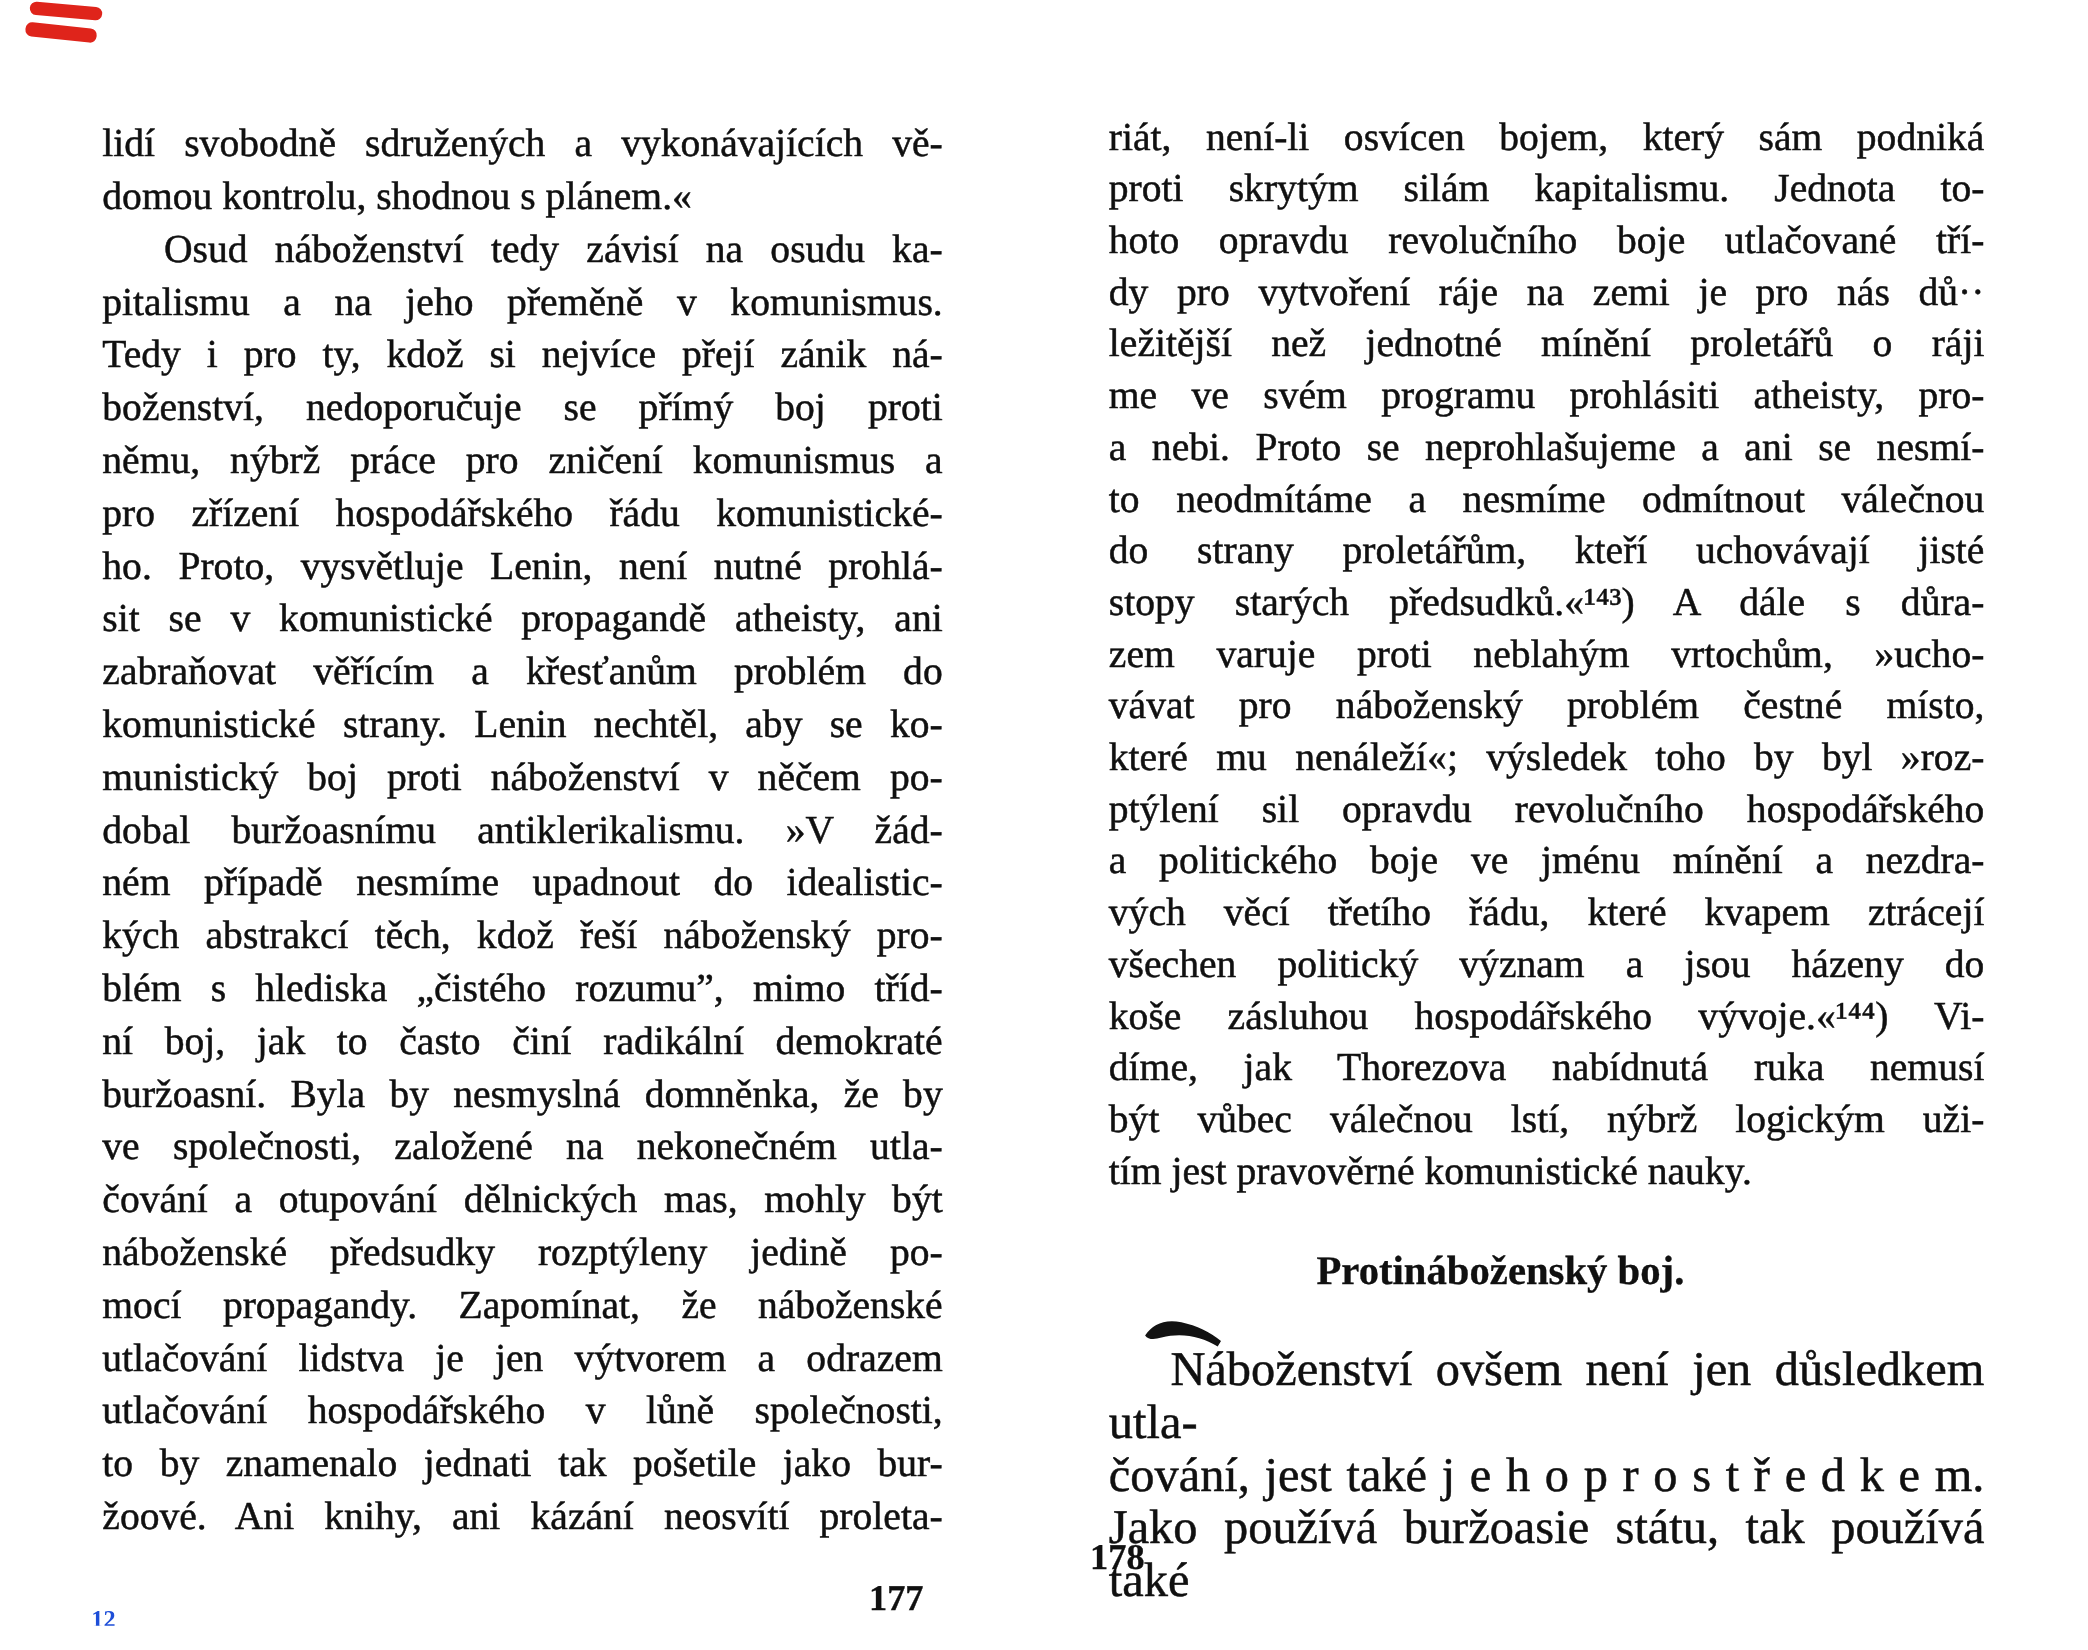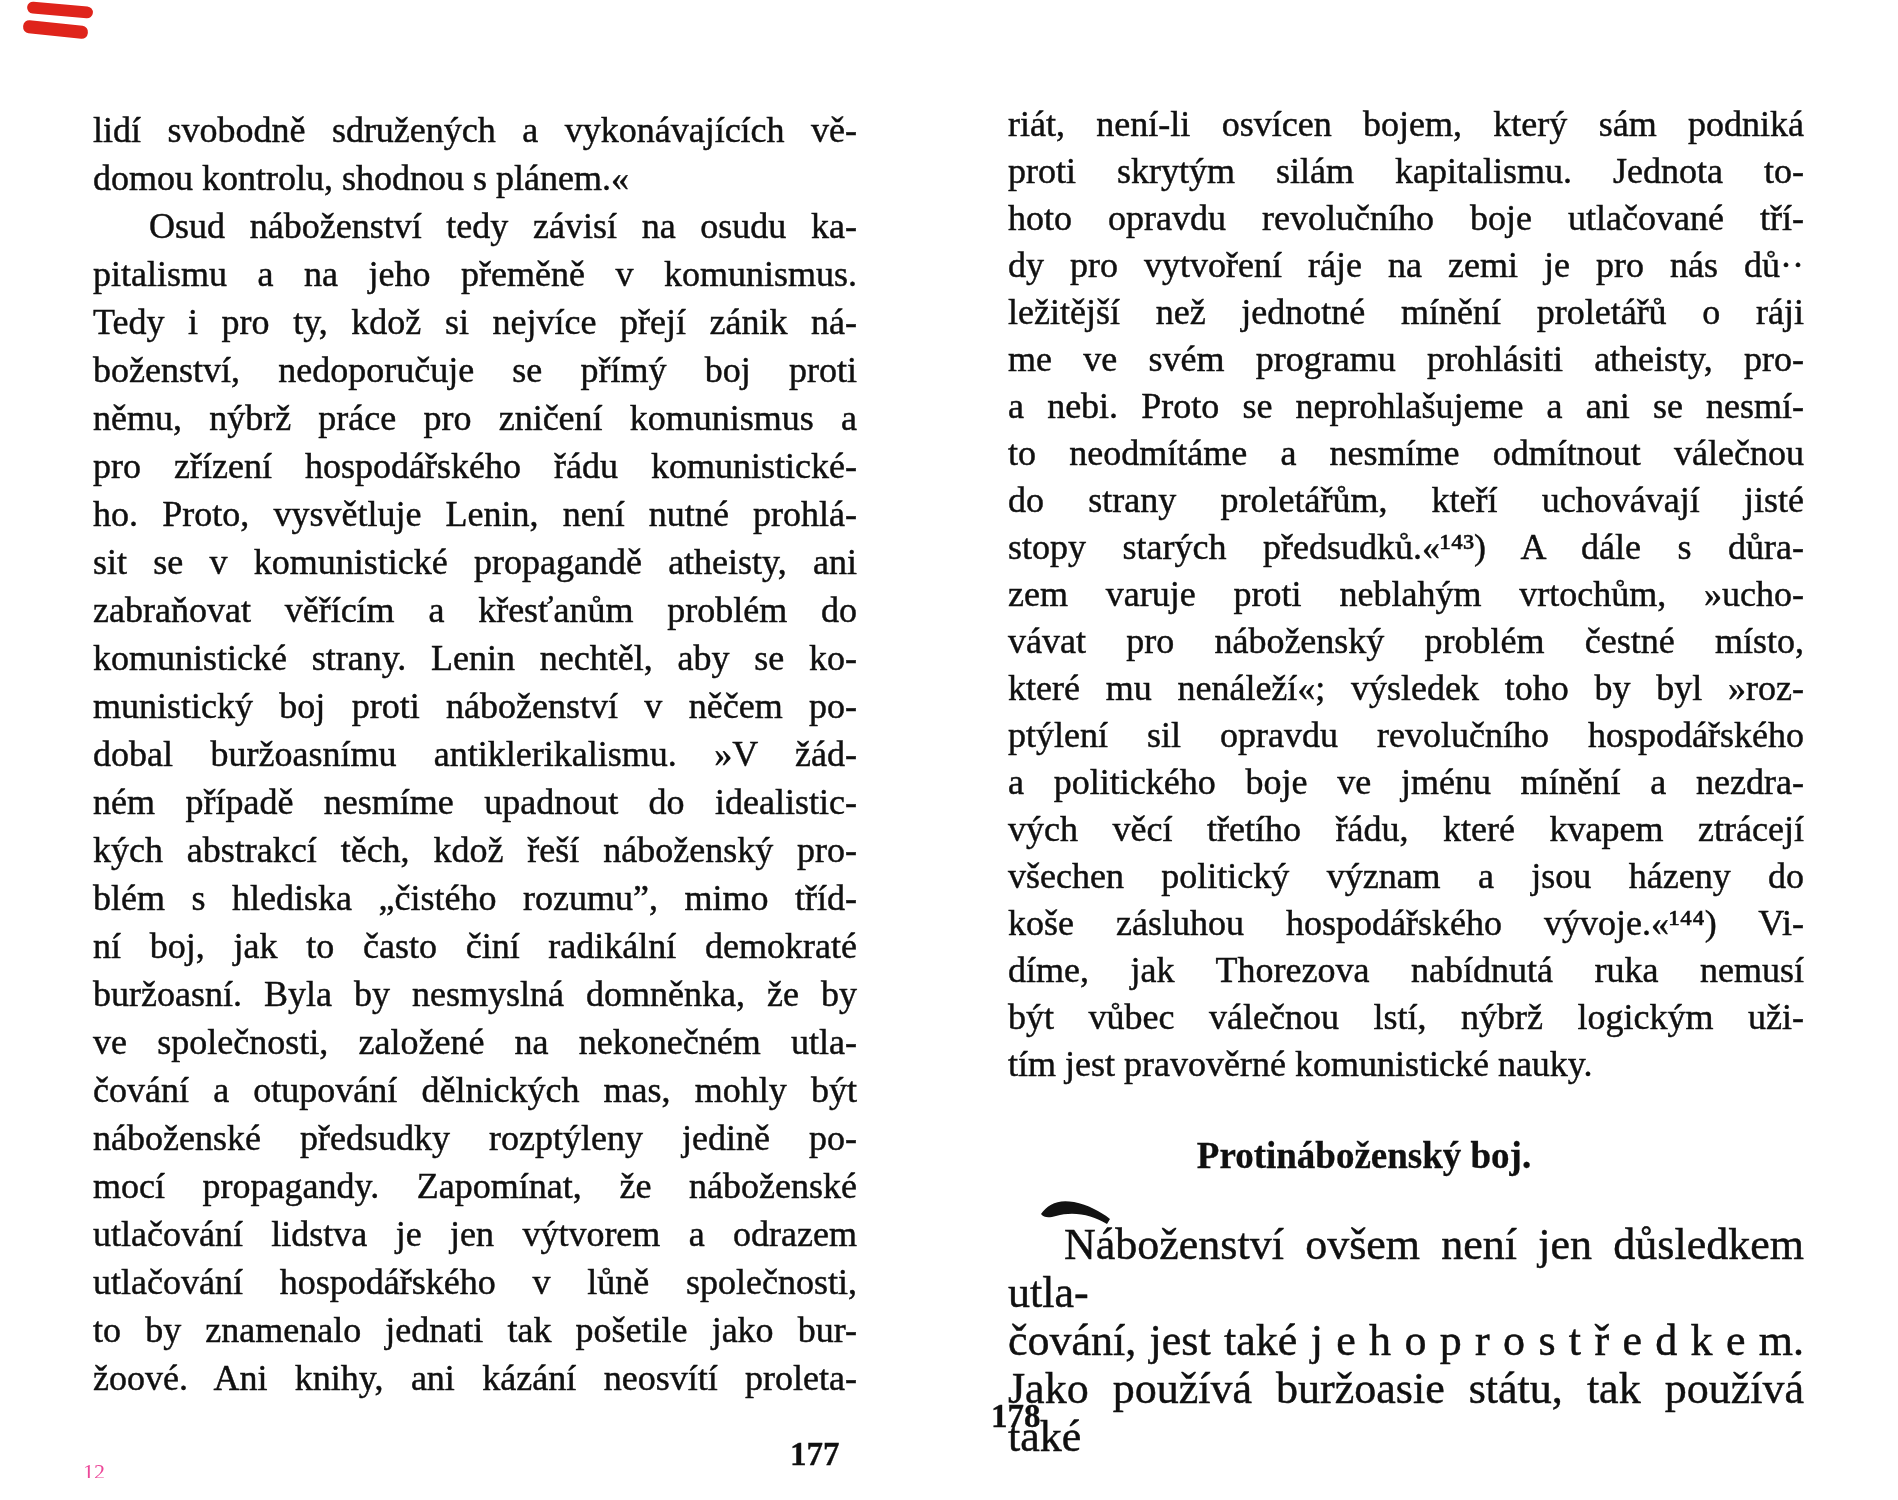--- a/index.html
+++ b/index.html
@@ -22,21 +22,21 @@
   .heading{
     position:absolute;left:1008px;top:1122px;width:712px;
     text-align:center;font-weight:bold;font-size:37px;margin-top:12px;
     -webkit-text-stroke:0.3px #101010;
   }
   .pagenum{position:absolute;font-size:33px;font-weight:bold;-webkit-text-stroke:0.3px #101010;}
   .pn-left{left:790px;top:1436px;}
   .pn-right{left:991px;top:1398px;}
   .sigmark{
     position:absolute;left:83px;top:1459px;height:19px;overflow:hidden;
-    font-size:22px;font-weight:normal;color:#ec4899;
+    font-size:22px;font-weight:bold;color:#1d4ed8;
   }
   .redmark{position:absolute;border-radius:6px;}
   .redmark.m1{left:27px;top:4px;width:66px;height:12px;transform:rotate(5deg);}
   .redmark.m2{left:23px;top:23px;width:65px;height:13px;transform:rotate(6deg);}
   .inkswoosh{position:absolute;left:1040px;top:1197px;width:72px;height:32px;}
 </style>
 </head>
 <body>
 
 <div class="redmark m1" style="background: rgb(223, 36, 27);"></div>

